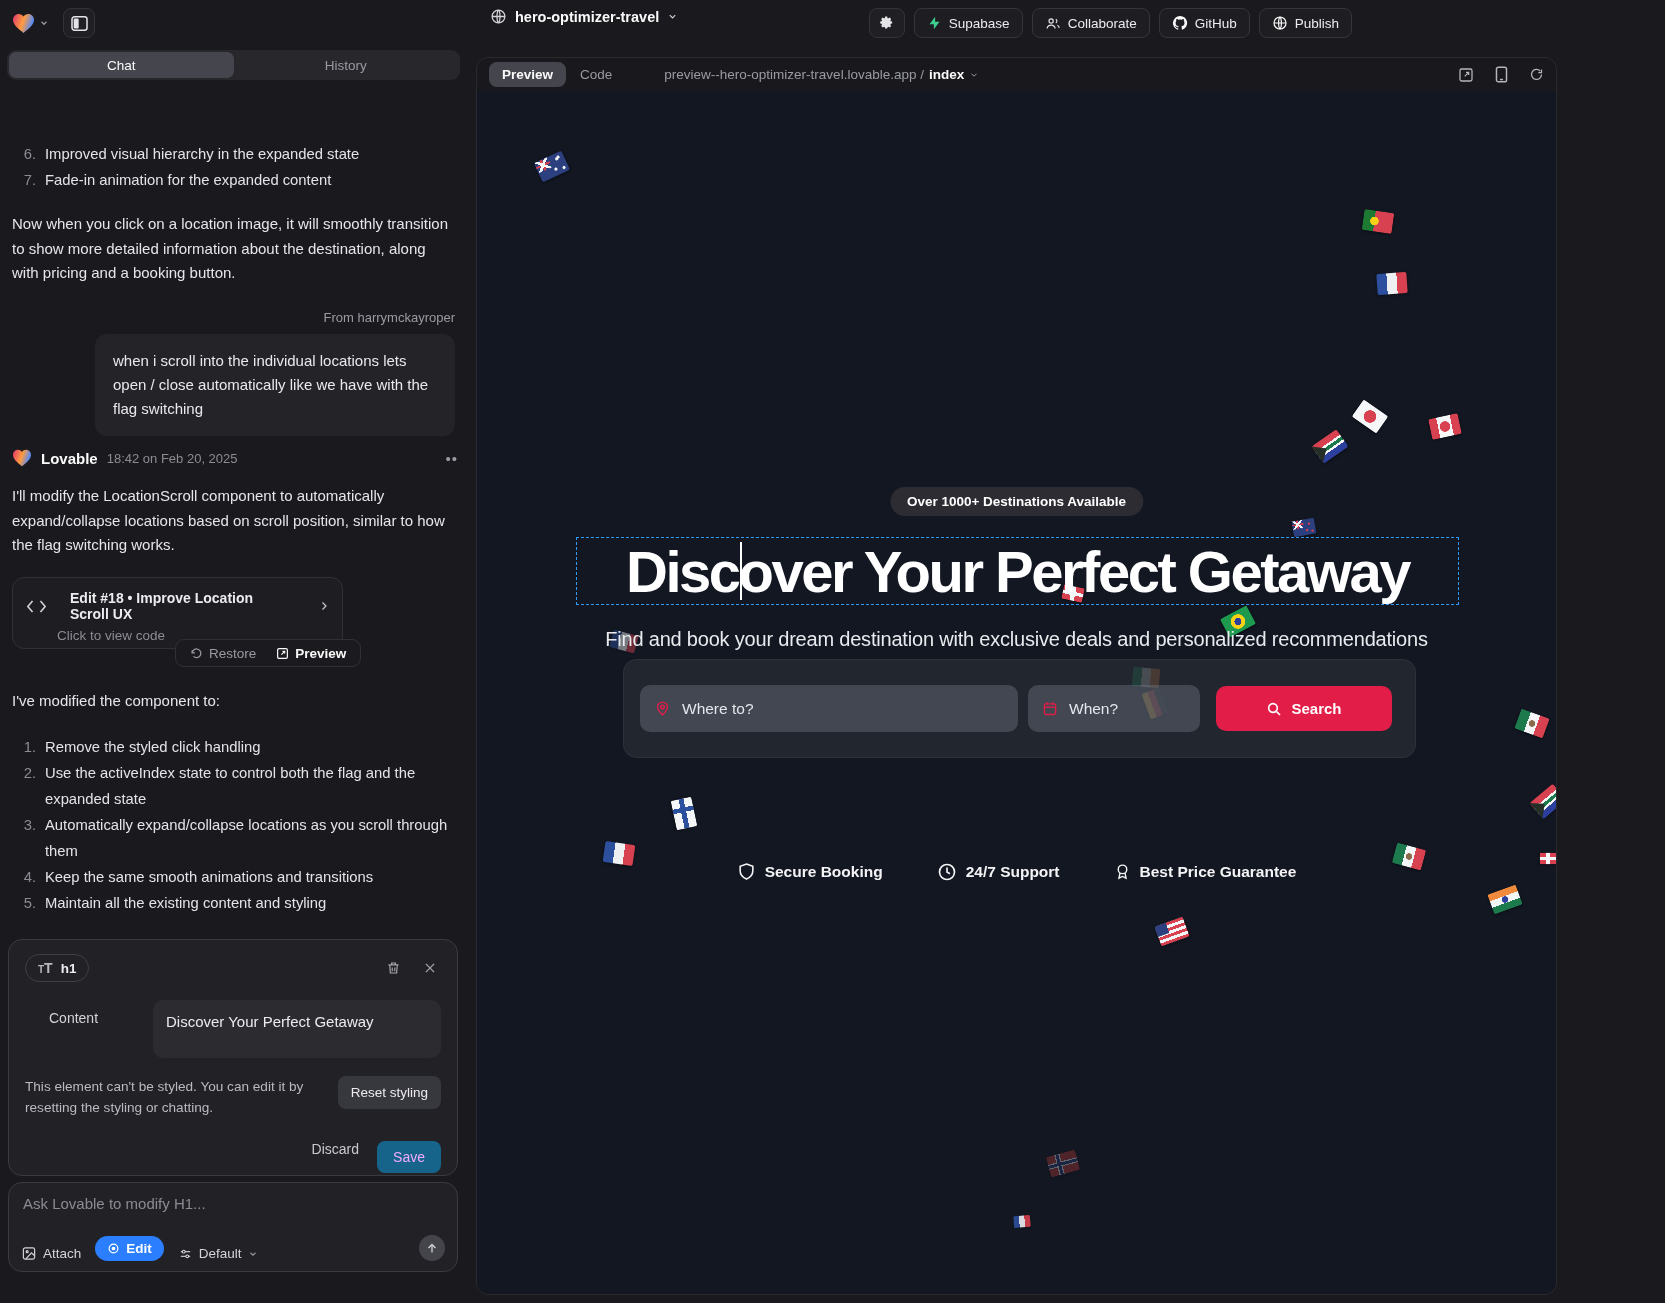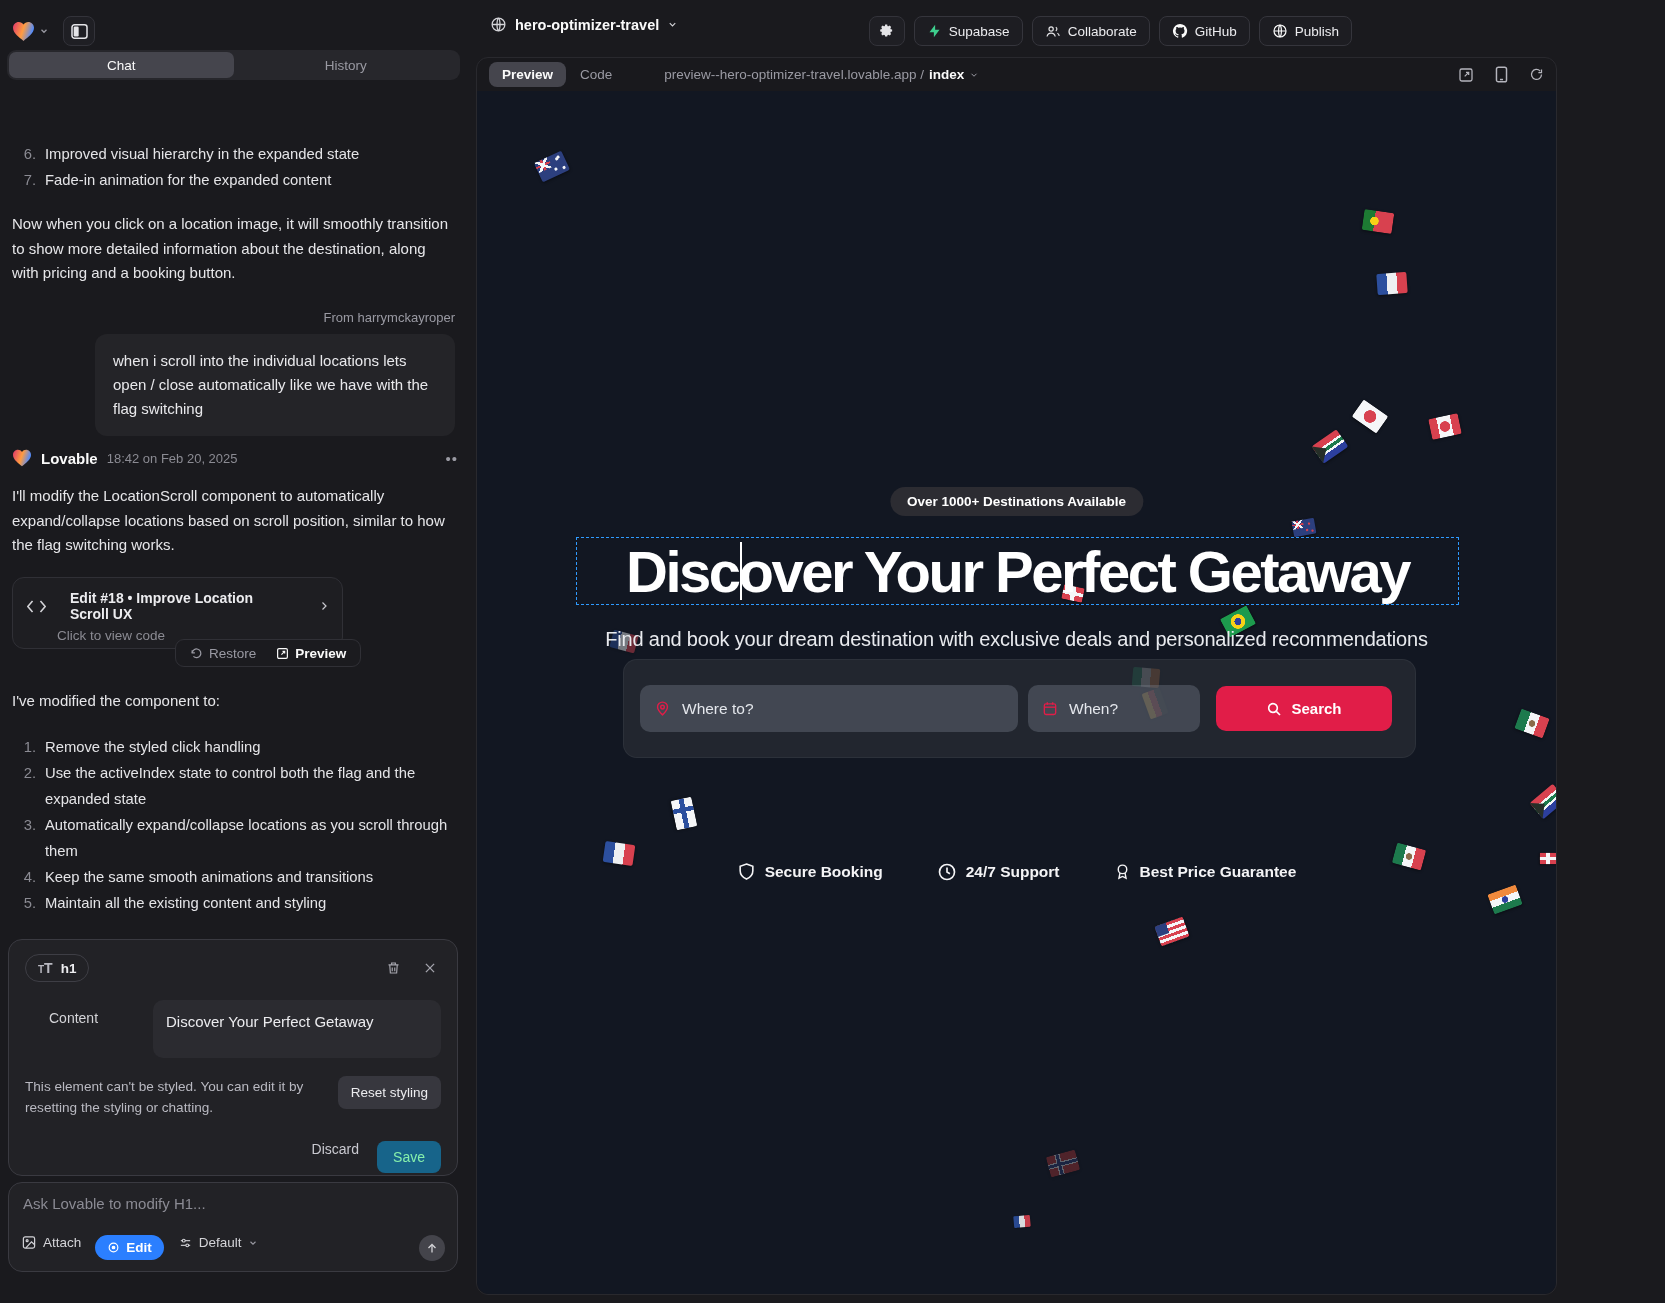--- a/index.html
+++ b/index.html
@@ -1,20 +1,20 @@
 <!DOCTYPE html>
 <html style="--accent: #e11d48; --edit-blue: #2b7fff; --sel-blue: #2f9bff;"><head>
 <meta charset="utf-8">
 <style>
   * { margin:0; padding:0; box-sizing:border-box; }
   html,body { width:1665px; height:1303px; background:#1a1a1e; font-family:"Liberation Sans",sans-serif; overflow:hidden; color:#e4e4e7; }
   .abs { position:absolute; }
 
   
-  #topbar { position:absolute; left:0; top:8px; width:1465px; height:46px; display:flex; align-items:center; }
+  #topbar { position:absolute; left:0; top:0; width:1465px; height:46px; display:flex; align-items:center; }
   .logo-wrap { display:flex; align-items:center; gap:4px; margin-left:12px; }
   .icon-btn { display:flex; align-items:center; justify-content:center; border:1px solid #33333a; background:#1f1f24; border-radius:8px; cursor:pointer; }
   #sidebar-toggle { width:32px; height:30px; margin-left:14px; }
   #project-menu { position:absolute; left:490px; top:8px; display:flex; align-items:center; gap:8px; cursor:pointer; }
   #project-menu .pname { font-size:14.5px; font-weight:bold; color:#fafafa; }
   #topbar-right { position:absolute; right:113px; top:8px; display:flex; align-items:center; gap:9px; }
   .bar-btn { height:30px; display:flex; align-items:center; gap:7px; padding:0 12px; border:1px solid #35353c; background:#1d1d22; border-radius:8px; font-size:13.5px; color:#ececef; cursor:pointer; white-space:nowrap; }
 
   
   #left-panel { position:absolute; left:0; top:46px; width:472px; bottom:0; }
@@ -49,27 +49,27 @@
   #editor-head-icons { position:absolute; right:20px; top:20px; display:flex; gap:22px; color:#a5a5ad; }
   #editor-head-icons button { background:none; border:none; color:#a5a5ad; cursor:pointer; }
   #content-row { display:flex; margin-top:18px; gap:14px; }
   #content-label { font-size:14px; color:#d4d4d8; padding-top:10px; width:90px;margin-left:24px; }
   #content-input { flex:1; height:58px; background:#2b2b30; border:none; border-radius:10px; padding:11px 13px; font-family:inherit; font-size:15px; color:#ececef; resize:none; line-height:21px; }
   #note-row { display:flex; margin-top:18px; align-items:flex-start; }
   #note-text { font-size:13.6px; color:#b9b9c1; line-height:21px; width:300px; }
   #reset-btn { margin-left:auto; background:#37373e; border:none; border-radius:8px; padding:9px 13px; font-family:inherit; font-size:13.5px; color:#ececef; cursor:pointer; }
   #editor-actions { position:absolute; right:16px; bottom:2px; display:flex; align-items:flex-start; gap:18px; }
   #discard-btn { background:none; border:none; font-family:inherit; font-size:14px; color:#c9c9d0; cursor:pointer; }
-  #save-btn { border:none; border-radius:8px; padding:8px 16px; font-family:inherit; font-size:14px; color:#86efac; cursor:pointer; }
+  #save-btn { border:none; border-radius:8px; padding:8px 16px; font-family:inherit; font-size:14px; color:#f0abfc; cursor:pointer; }
 
   
   #composer { position:absolute; left:8px; top:1136px; width:450px; height:90px; background:#222226; border:1px solid #3a3a41; border-radius:14px; padding:12px 14px; }
   #composer-input { width:100%; background:none; border:none; outline:none; font-family:inherit; font-size:15px; color:#ececef; }
   #composer-input::placeholder { color:#8b8b94; }
-  #composer-row { position:absolute; left:12px; right:12px; bottom:10px; display:flex; align-items:flex-start; gap:14px; }
+  #composer-row { position:absolute; left:12px; right:12px; bottom:10px; display:flex; align-items:flex-end; gap:14px; }
   .comp-btn { display:flex; align-items:center; gap:6px; background:none; border:none; font-family:inherit; font-size:13.5px; color:#d4d4d8; cursor:pointer; }
   #edit-mode-btn { background:var(--edit-blue); border-radius:999px; color:#fff; padding:5px 12px; font-weight:bold; }
   #send-btn { margin-left:auto; width:26px; height:26px; border-radius:50%; background:#44444b; border:none; color:#cfcfd5; cursor:pointer; display:flex; align-items:center; justify-content:center; }
 
   
   #preview-panel { position:absolute; left:476px; top:57px; width:1081px; height:1238px; background:#19191d; border:1px solid #29292e; border-radius:12px; }
   #preview-header { height:33px; display:flex; align-items:center; padding:0 12px; gap:14px; }
   #preview-tab { background:#45454d; border:none; border-radius:8px; padding:5px 13px; font-family:inherit; font-size:13.5px; color:#fafafa; font-weight:bold; cursor:pointer; }
   #code-tab { background:none; border:none; font-family:inherit; font-size:13.5px; color:#9a9aa3; cursor:pointer; }
   #url-display { display:flex; align-items:center; gap:5px; margin-left:38px; font-size:13.5px; color:#9a9aa3; cursor:pointer; }

